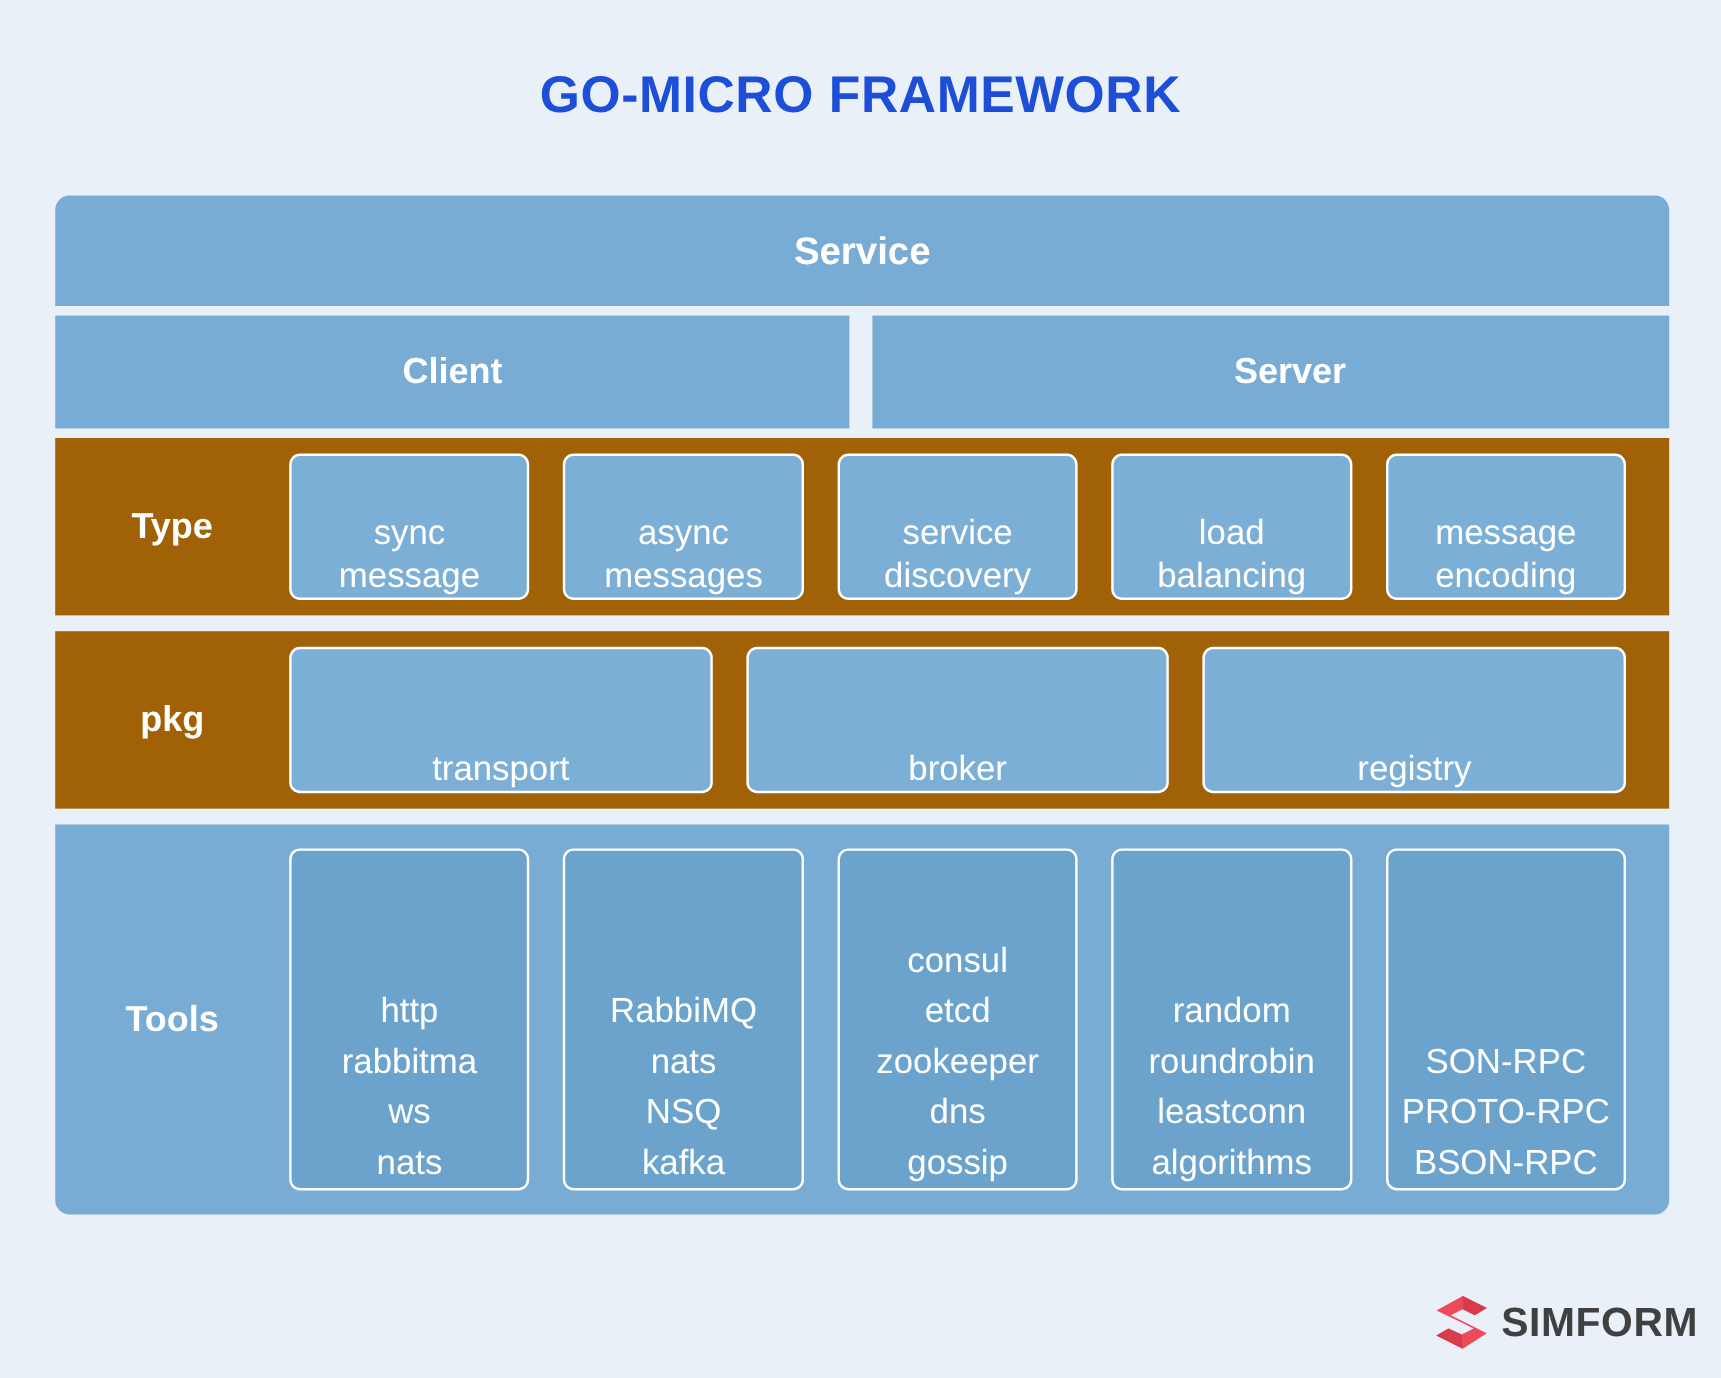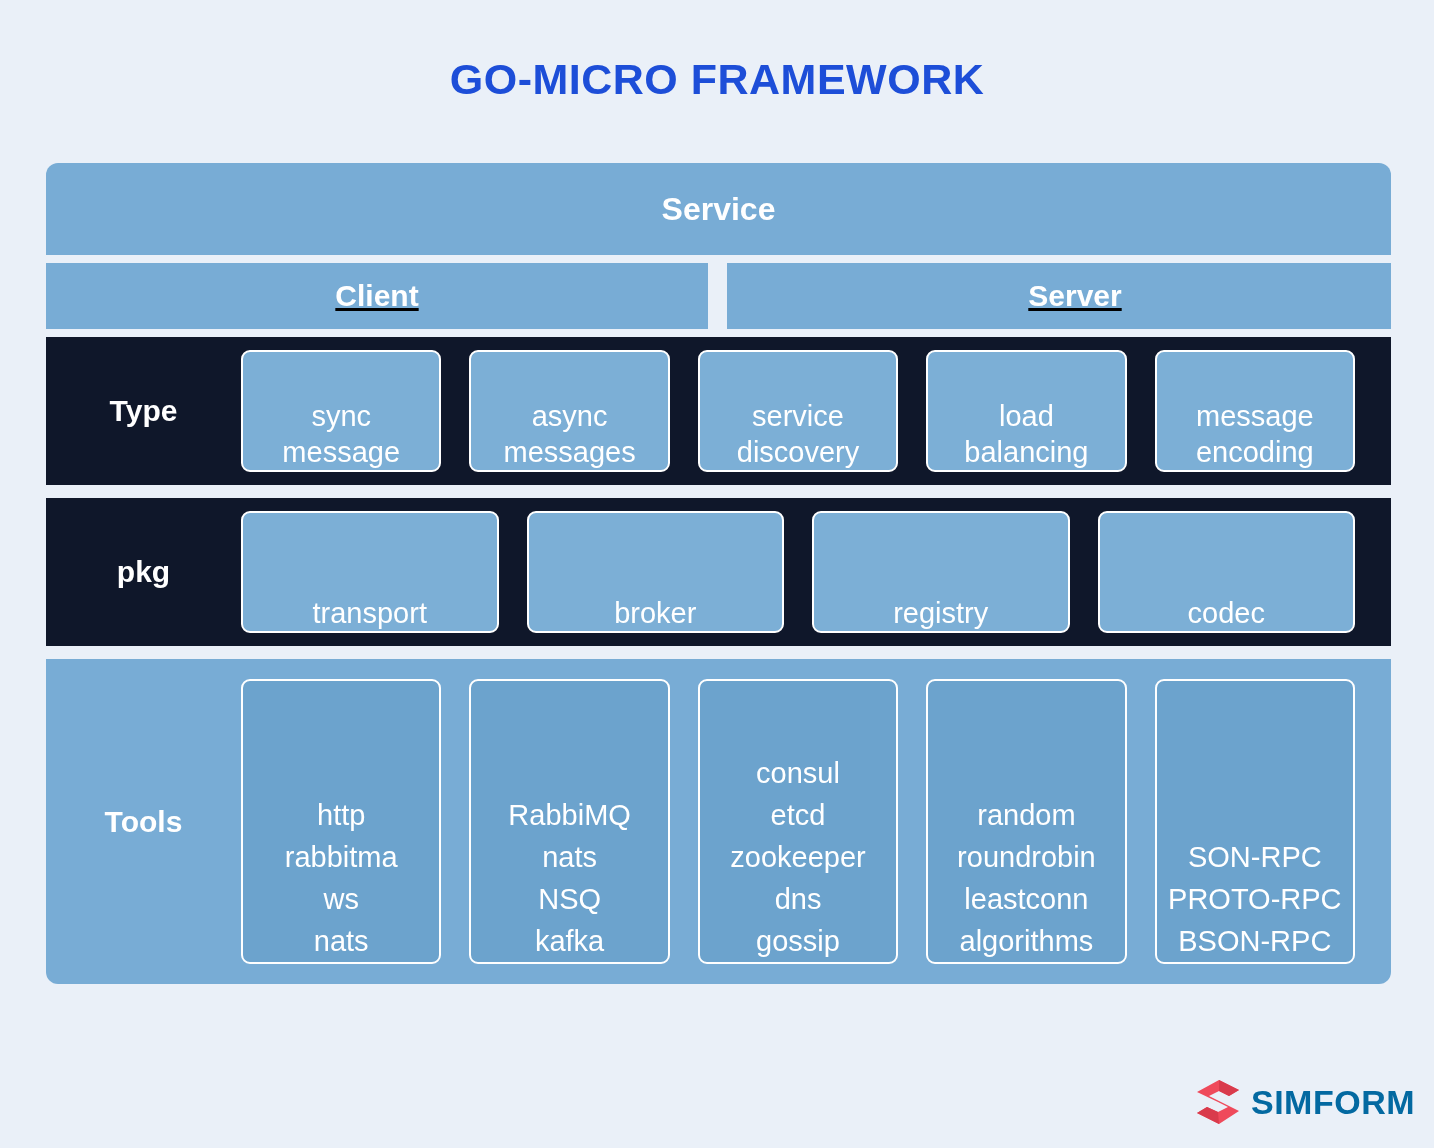--- a/index.html
+++ b/index.html
@@ -56,43 +56,42 @@
     font-weight: bold;
   }
 
   
   .gap-6 { height: 8px; background: #eaf0f8; }
   .gap-10 { height: 13px; background: #eaf0f8; }
 
   
   .cs-row {
     display: flex;
-    height: 66px;
-    text-decoration: underline;
+    height: 94px;
   }
   .cs-cell {
     background: #78acd5;
     display: flex;
     align-items: center;
     justify-content: center;
     color: #ffffff;
     font-size: 30px;
     font-weight: bold;
   }
   .cs-client { width: 662px; }
   .cs-spacer { width: 19px; background: #eaf0f8; }
   .cs-server { width: 664px; padding-left: 32px; }
 
   
   .layer {
     display: flex;
     align-items: center;
     padding: 0 0 0 0;
   }
-  .layer-light  { background: #0f172a; }
+  .layer-light  { background: #a16207; }
   .layer-dark   { background: #78acd5; }
   .layer-bottom { border-radius: 0 0 12px 12px; }
 
   .layer-label {
     width: 195px;
     flex: 0 0 195px;
     text-align: center;
     color: #ffffff;
     font-weight: bold;
     font-size: 30px;
@@ -151,21 +150,21 @@
     top: 1079px;
     display: flex;
     align-items: center;
     gap: 11px;
   }
   .logo-mark { width: 44px; height: 46px; display: block; }
   .logo-text {
     font-size: 34px;
     font-weight: bold;
     letter-spacing: 0.5px;
-    color: #0369a1;
+    color: #404040;
   }
 </style>
 </head>
 <body>
 
 <div class="page">
 
   <div class="title">GO-MICRO FRAMEWORK</div>
 
   <div class="diagram">
@@ -220,23 +219,20 @@
       <div class="layer-label">pkg</div>
       <div class="cells">
         <div class="cell">
           <span class="cell-lines">transport</span>
         </div>
         <div class="cell">
           <span class="cell-lines">broker</span>
         </div>
         <div class="cell">
           <span class="cell-lines">registry</span>
-        </div>
-        <div class="cell">
-          <span class="cell-lines">codec</span>
         </div>
       </div>
     </div>
 
     <div class="gap-10"></div>
 
     <div class="row layer layer-dark layer-bottom row-tools">
       <div class="layer-label">Tools</div>
       <div class="cells">
         <div class="cell">

